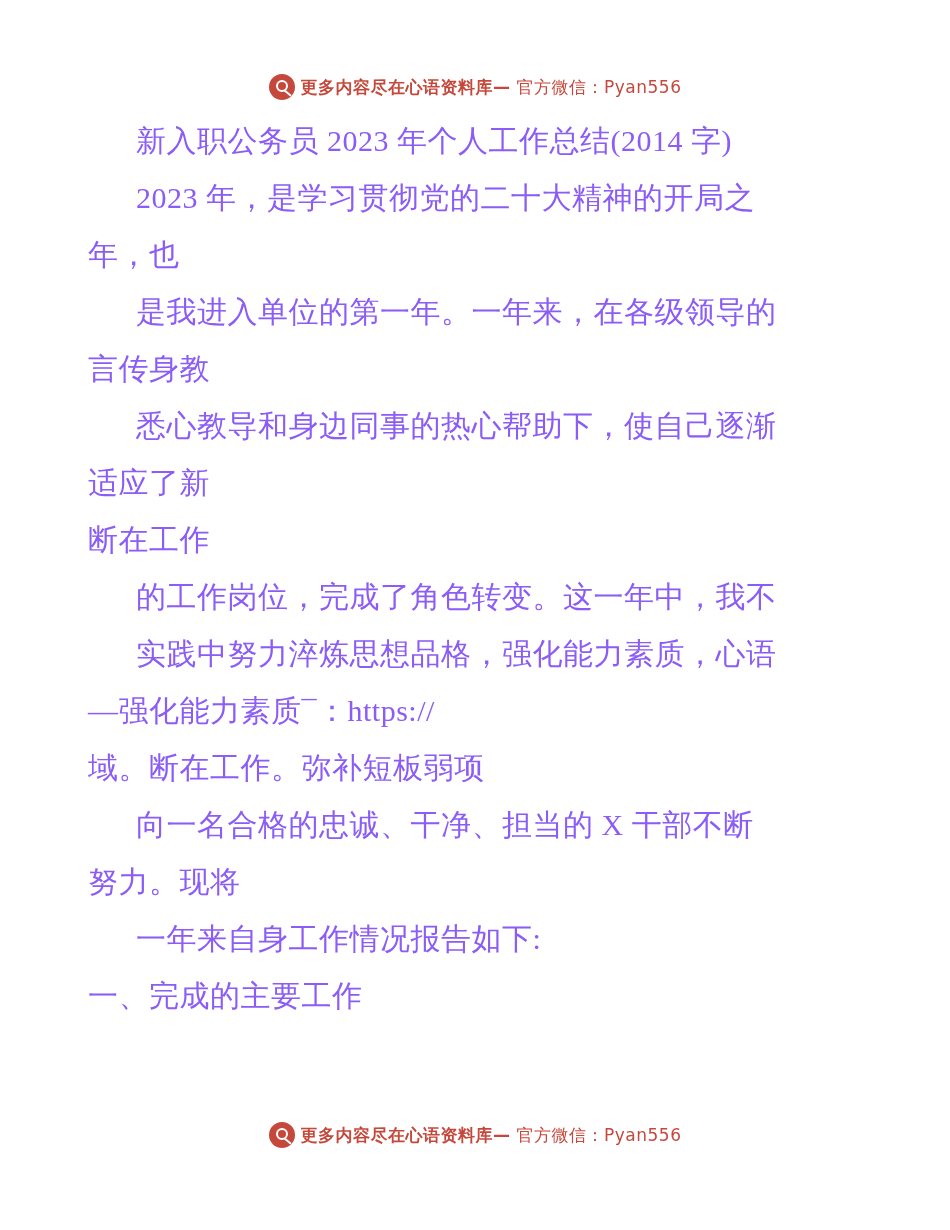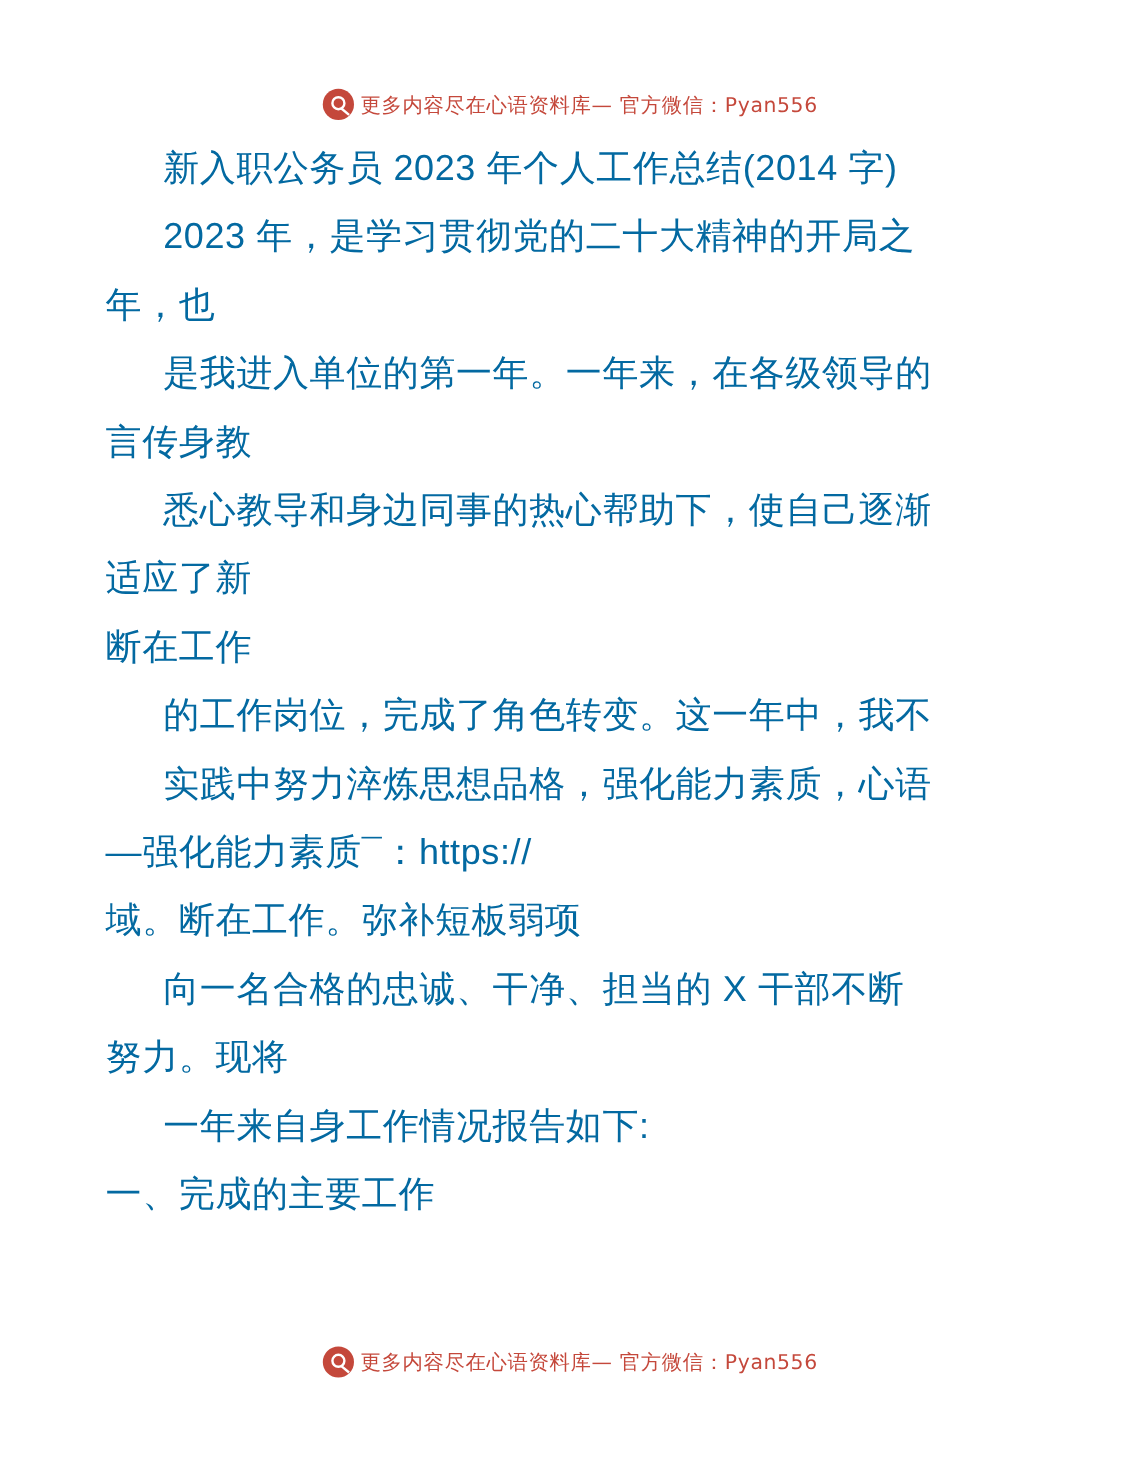--- a/index.html
+++ b/index.html
@@ -68,40 +68,40 @@
     position: absolute;
     left: 15px;
     top: 15px;
     width: 9px;
     height: 2px;
     background: #ffffff;
     transform: rotate(40deg);
     transform-origin: left center;
   }
   .wm-text-main {
-    font-weight: normal;
+    font-weight: bold;
   }
   .wm-text-sub {
     font-weight: normal;
   }
 
   
   .doc-body {
     position: absolute;
     top: 112px;
     left: 88px;
     width: 790px;
   }
   p.line {
     margin: 0 0 0 0;
     font-size: 30px;
     line-height: 57px;
-    color: #0369a1;
+    color: #8b5cf6;
     letter-spacing: 0.5px;
-    font-family: Liberation Sans, sans-serif;
+    font-family: Liberation Serif, serif;
     white-space: pre-wrap;
     word-break: break-all;
   }
   p.indent {
     text-indent: 48px;
   }
   .mono {
     font-family: "DejaVu Sans Mono", "Liberation Mono", monospace;
     font-size: 27px;
     letter-spacing: 0px;

